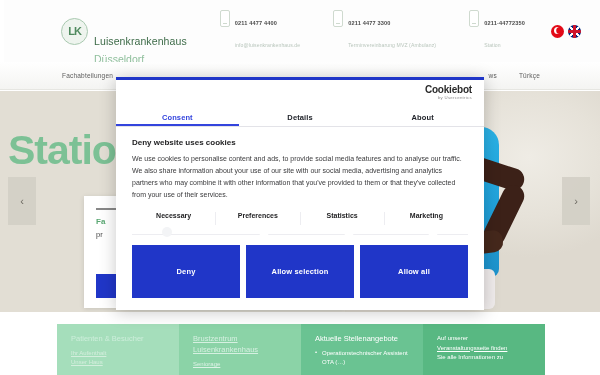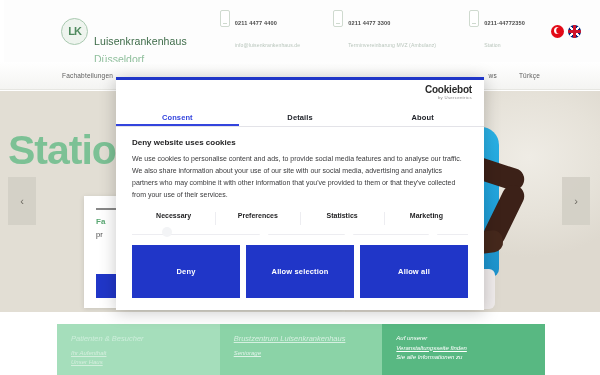--- a/index.html
+++ b/index.html
@@ -282,21 +282,20 @@
   .footer-cols {
     position: absolute;
     left: 57px; top: 12px;
     width: 488px; height: 51px;
     display: flex;
   }
   .fcol {
     flex: 1;
     padding: 10px 12px 0 14px;
     overflow: hidden;
-    font-style: italic;
   }
   .fcol-1 { background: #a5debb; }
   .fcol-2 { background: #8bd3a7; }
   .fcol-3 { background: #6ac392; }
   .fcol-4 { background: #58b882; }
 
   .fcol-title {
     font-size: 7.5px;
     color: #ffffff;
     line-height: 1.45;
@@ -532,20 +531,24 @@
         <div class="fcol-title">Patienten &amp; Besucher</div>
         <a class="flink">Ihr Aufenthalt</a>
         <a class="flink">Unser Haus</a>
       </div>
 
       <div class="fcol fcol-2">
         <div class="fcol-title u">Brustzentrum Luisenkrankenhaus</div>
         <a class="flink">Seniorage</a>
       </div>
 
+      <div class="fcol fcol-3">
+        <div class="fcol-title">Aktuelle Stellenangebote</div>
+        <span class="fbullet">Operationstechnischer Assistent OTA (…)</span>
+      </div>
 
       <div class="fcol fcol-4">
         <span class="ftext">Auf unserer</span>
         <a class="flink">Veranstaltungsseite finden</a>
         <span class="ftext">Sie alle Informationen zu</span>
       </div>
 
     </div>
   </div>
 </div>

